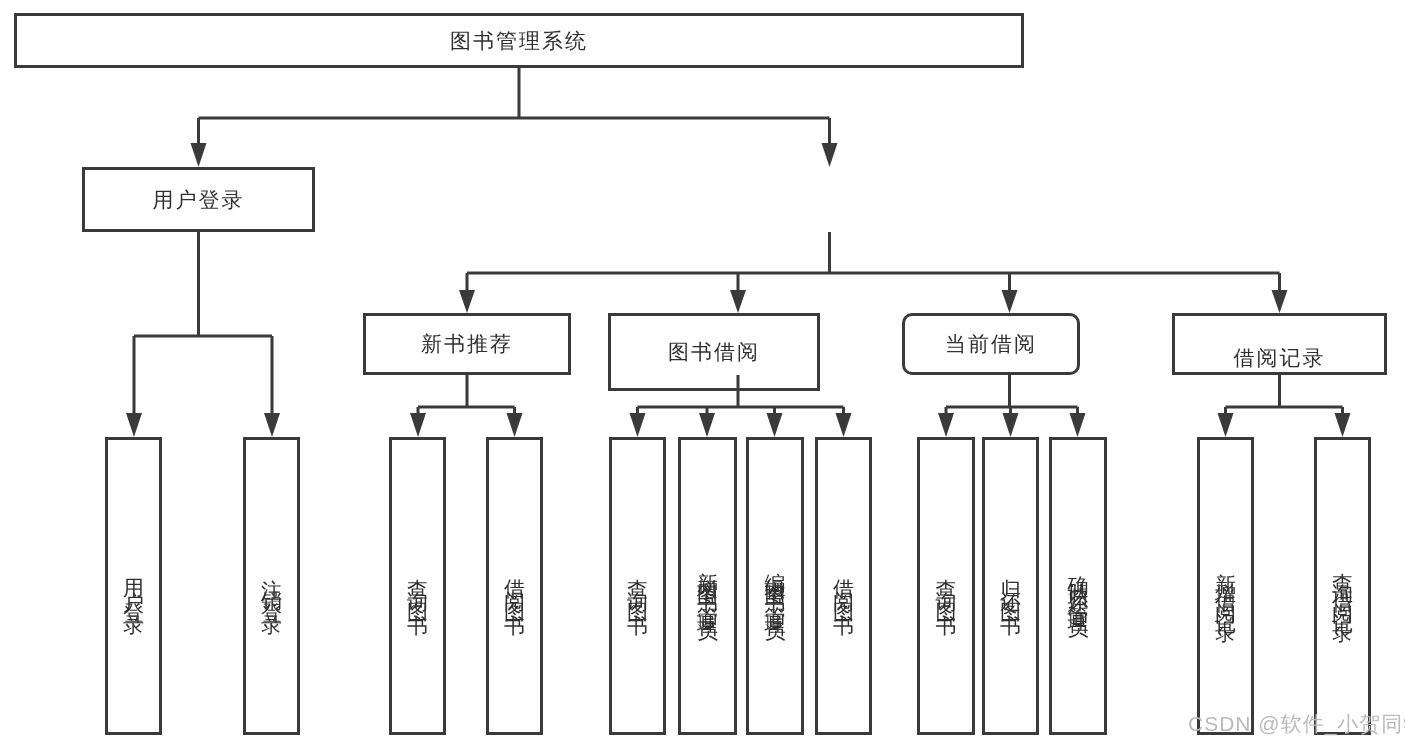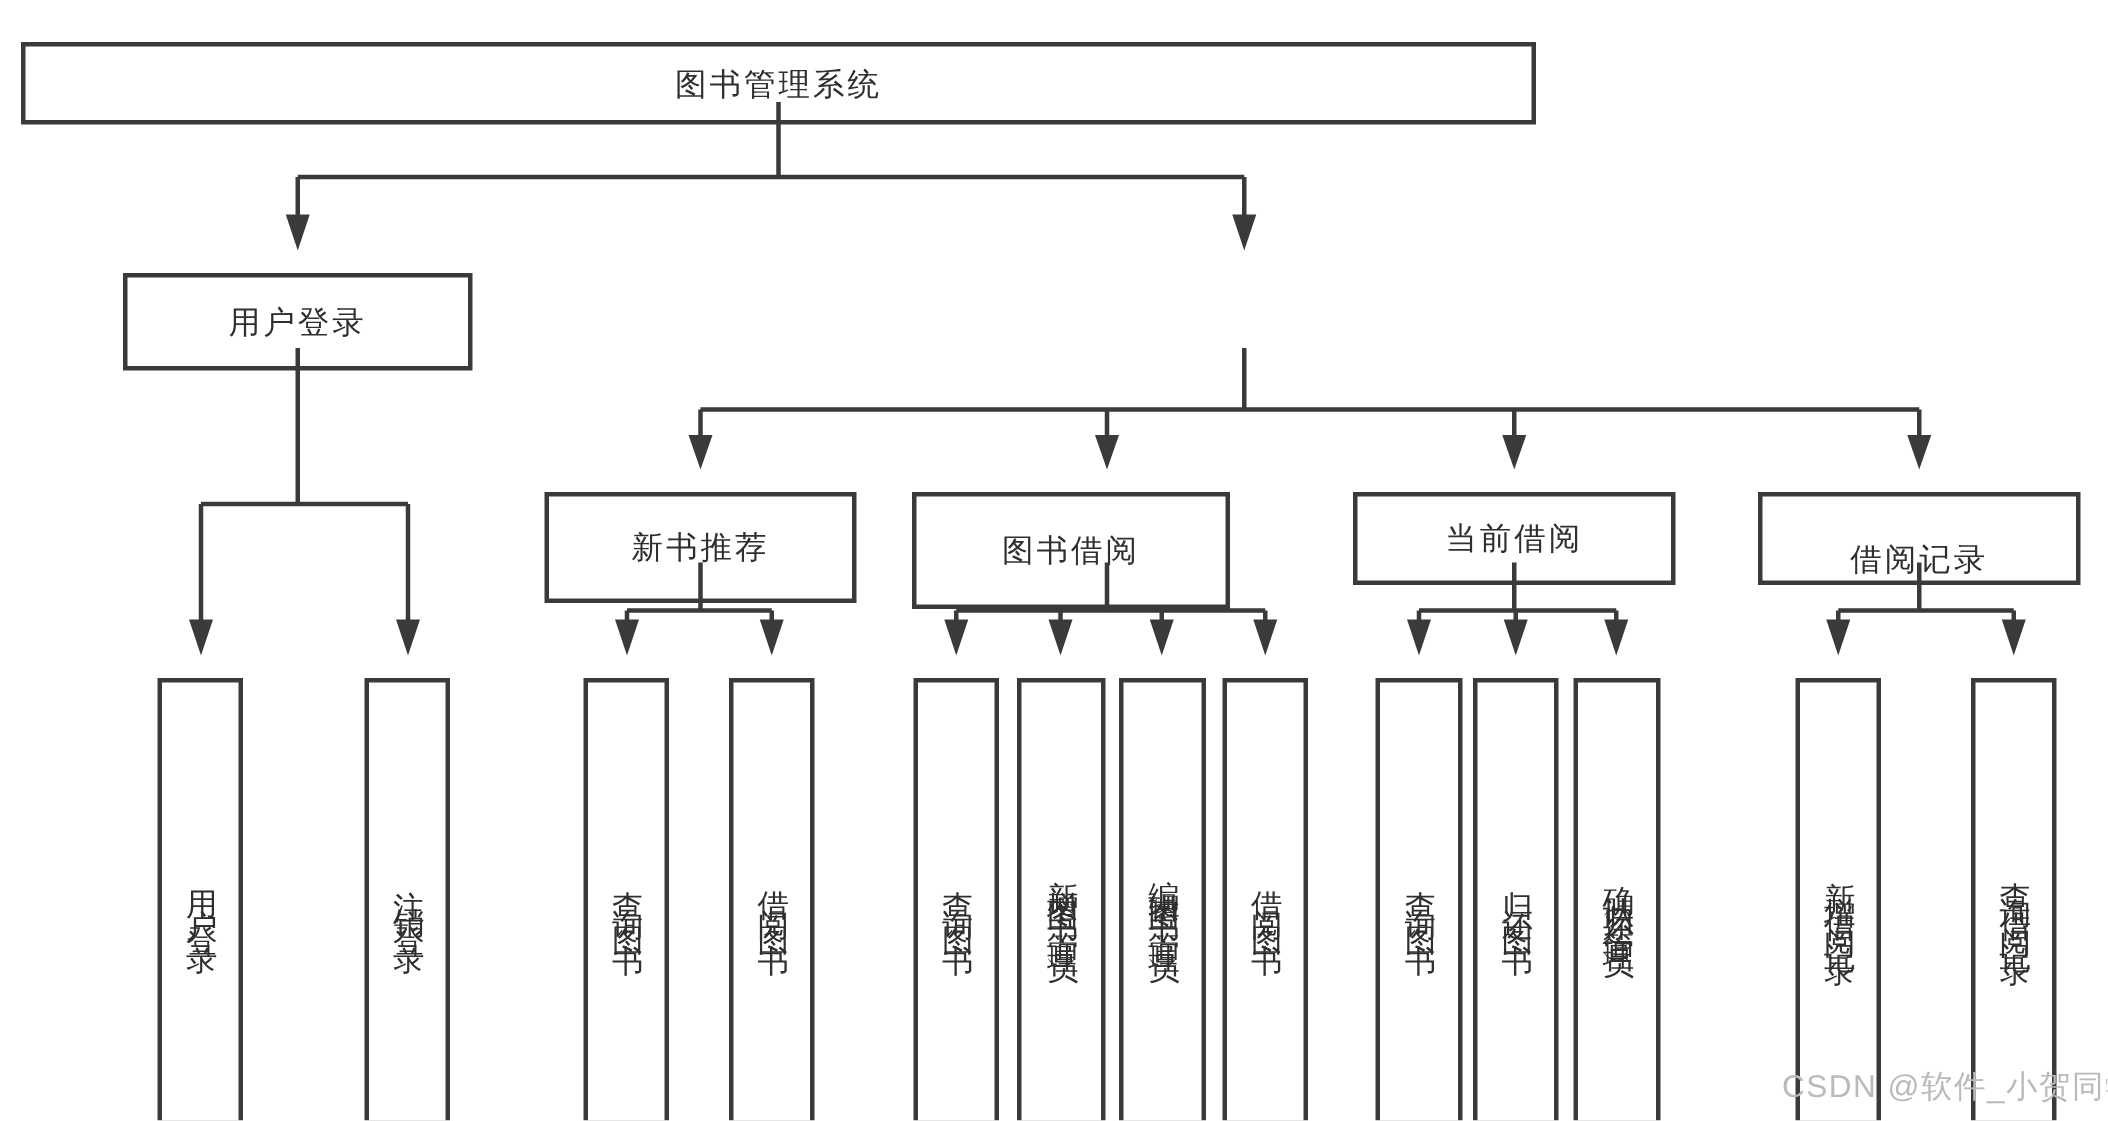--- a/index.html
+++ b/index.html
@@ -12,21 +12,20 @@
   }
   .box{
     position:absolute;
     box-sizing:border-box;
     border:3px solid #3a3a3a;
     background:#ffffff;
     display:flex;
     align-items:center;
     justify-content:center;
     color:#2f2f2f;
-    margin-top:15px;
   }
   .hlabel{
     font-size:21px;
     letter-spacing:2px;
     white-space:nowrap;
   }
   .vtext{
     writing-mode:vertical-lr;
     text-orientation:mixed;
     font-size:21px;
@@ -58,29 +57,29 @@
 
   <div class="box" style="left:14px;top:13px;width:1010px;height:55px;">
     <span class="hlabel">图书管理系统</span>
   </div>
 
   <div class="box" style="left:82px;top:167px;width:233px;height:65px;">
     <span class="hlabel">用户登录</span>
   </div>
 
 
-  <div class="box" style="left:363px;top:313px;width:208px;height:74px;">
+  <div class="box" style="left:363px;top:313px;width:208px;height:62px;">
     <span class="hlabel">新书推荐</span>
   </div>
 
   <div class="box" style="left:608px;top:313px;width:212px;height:78px;justify-content:center;">
     <span class="hlabel">图书借阅</span>
   </div>
 
-  <div class="box" style="left:902px;top:313px;width:215px;height:62px;">
+  <div class="box" style="left:902px;top:313px;width:178px;height:62px;border-radius:10px;">
     <span class="hlabel">当前借阅</span>
   </div>
 
   <div class="box" style="left:1172px;top:313px;width:215px;height:62px;align-items:flex-end;">
     <span class="hlabel">借阅记录</span>
   </div>
 
   <div class="box" style="left:105px;top:437px;width:57px;height:298px;">
     <span class="vtext sp4">用户登录</span>
   </div>

